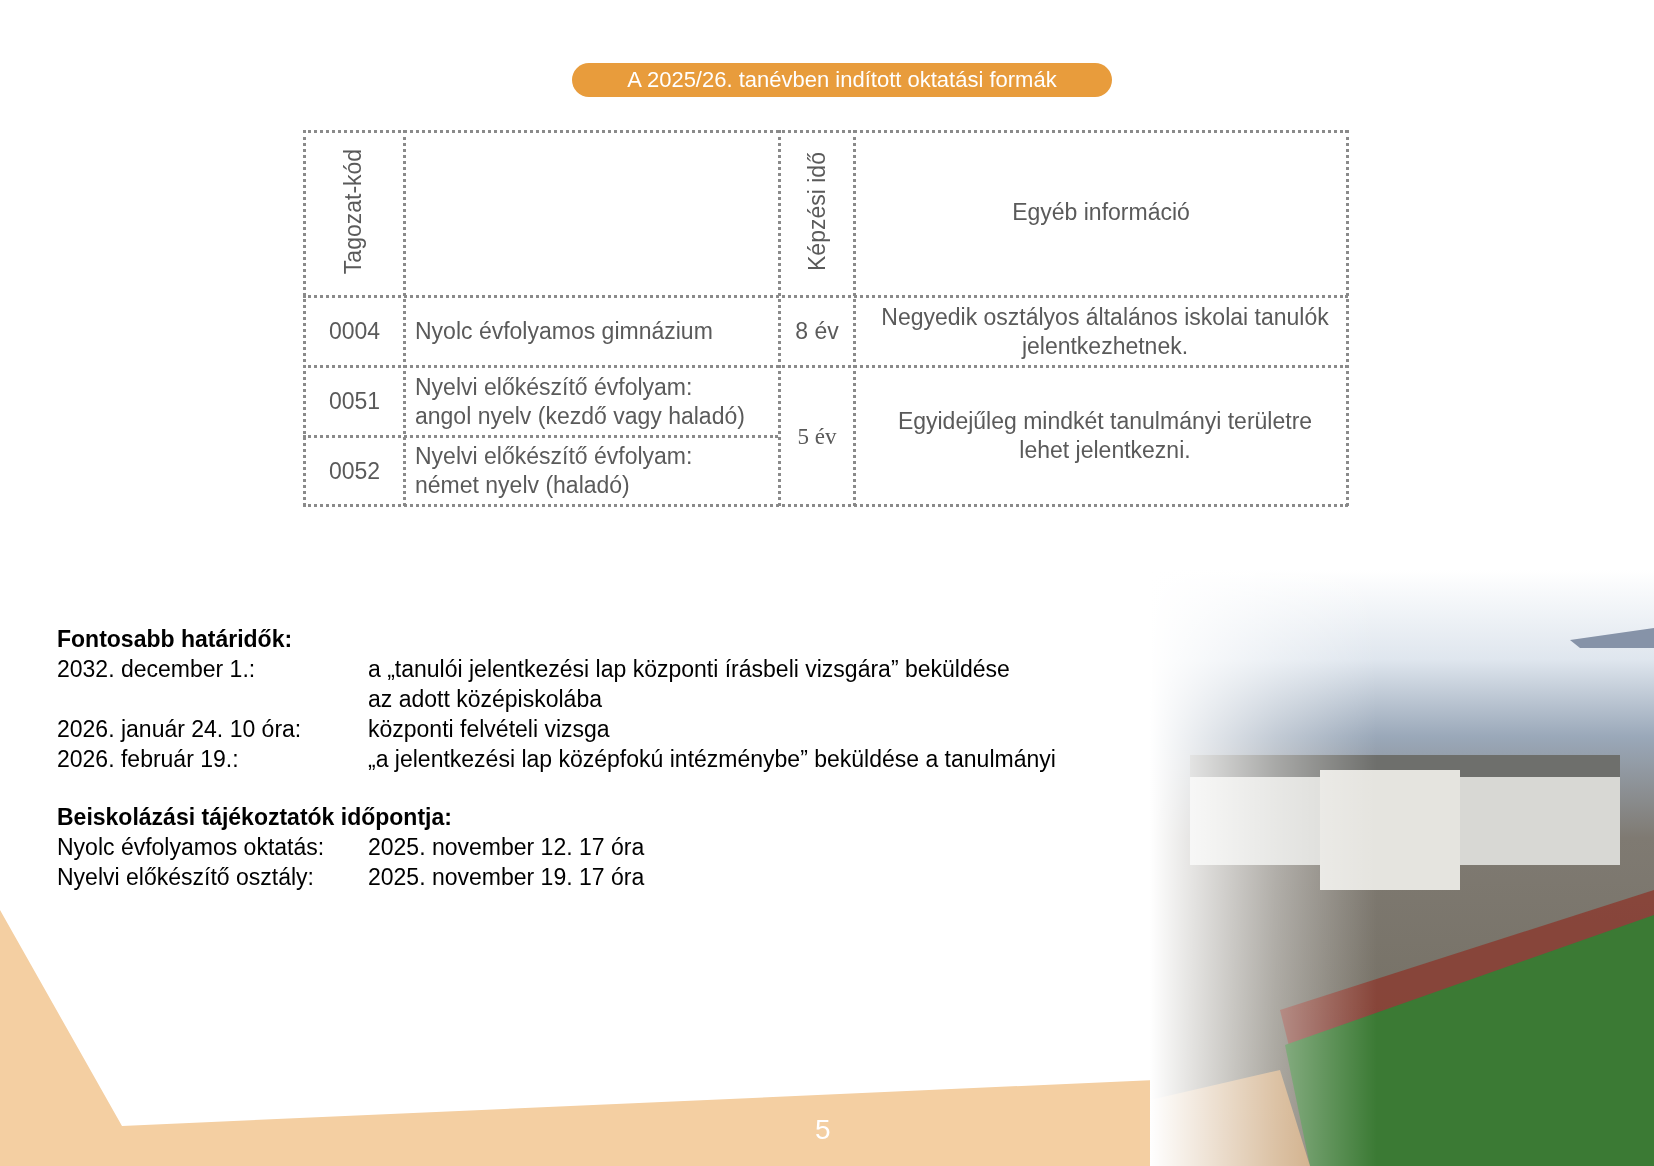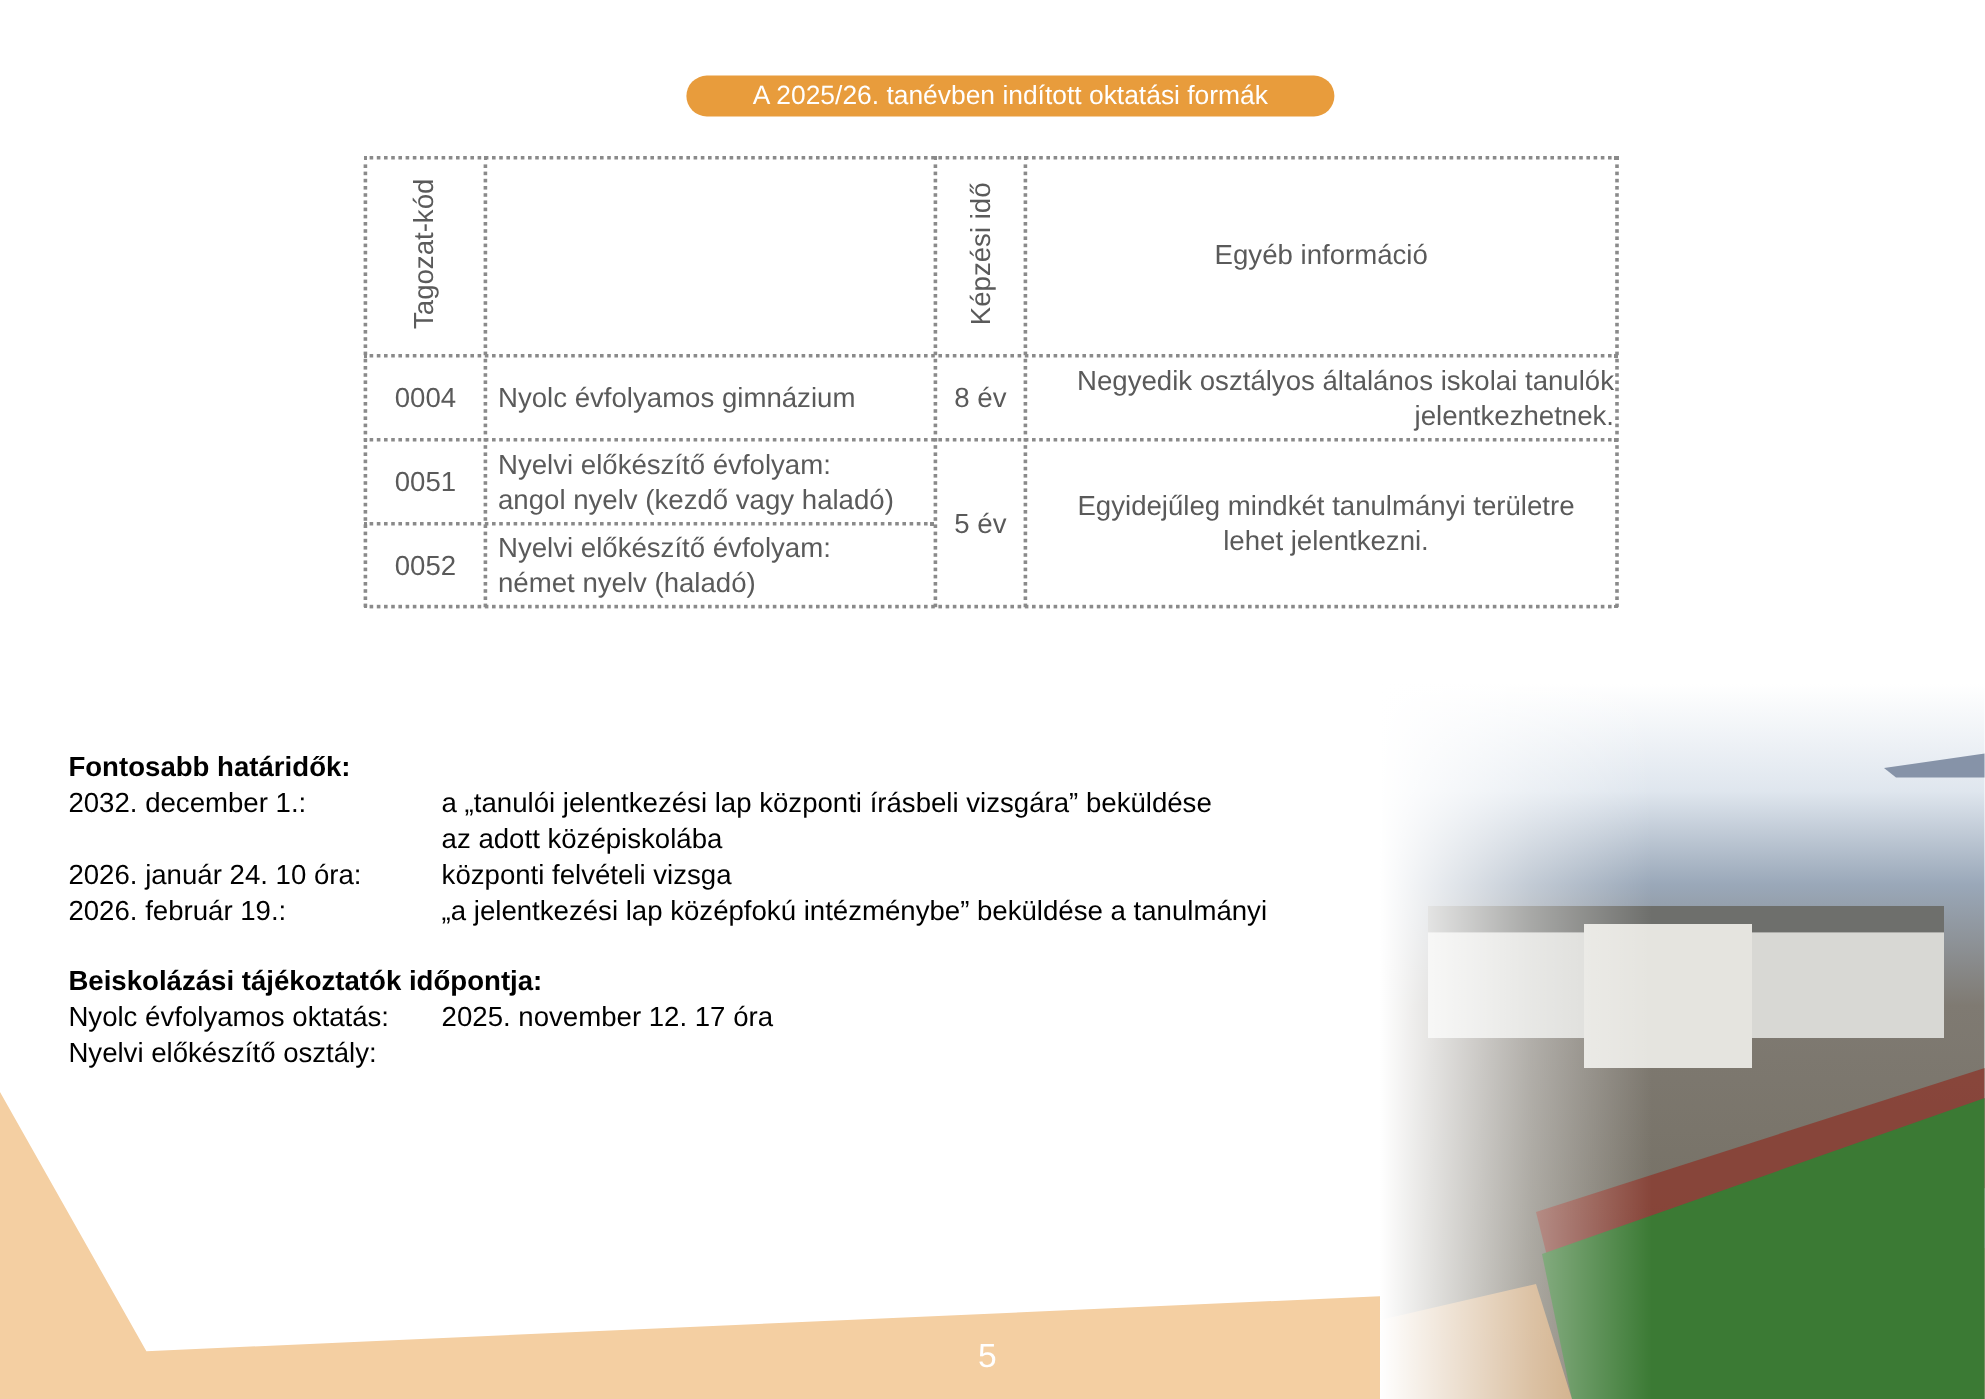--- a/index.html
+++ b/index.html
@@ -70,38 +70,38 @@
   <div class="dv" style="left:550px;top:0;height:376px;"></div>
   <div class="dv" style="left:1043px;top:0;height:376px;"></div>
 
   <div class="vert" style="left:-22px;top:68px;width:145px;text-align:center;">Tagozat-kód</div>
   <div class="vert" style="left:452px;top:68px;width:125px;text-align:center;">Képzési idő</div>
   <div class="cell center" style="left:553px;top:0;width:490px;height:165px;">Egyéb információ</div>
 
   <div class="cell center" style="left:3px;top:168px;width:97px;height:67px;">0004</div>
   <div class="cell" style="left:112px;top:168px;width:360px;height:67px;">Nyolc évfolyamos gimnázium</div>
   <div class="cell center" style="left:478px;top:168px;width:72px;height:67px;">8 év</div>
-  <div class="cell" style="left:562px;top:168px;width:480px;height:67px;flex-direction:column;align-items:flex-end;justify-content:center;">
+  <div class="cell" style="left:562px;top:168px;width:480px;height:67px;flex-direction:column;align-items:center;justify-content:center;">
     <span>Negyedik osztályos általános iskolai tanulók</span>
     <span>jelentkezhetnek.</span>
   </div>
 
   <div class="cell center" style="left:3px;top:238px;width:97px;height:67px;">0051</div>
   <div class="cell" style="left:112px;top:238px;width:360px;height:67px;flex-direction:column;align-items:flex-start;justify-content:center;">
     <span>Nyelvi előkészítő évfolyam:</span>
     <span>angol nyelv (kezdő vagy haladó)</span>
   </div>
 
   <div class="cell center" style="left:3px;top:308px;width:97px;height:66px;">0052</div>
   <div class="cell" style="left:112px;top:308px;width:360px;height:66px;flex-direction:column;align-items:flex-start;justify-content:center;">
     <span>Nyelvi előkészítő évfolyam:</span>
     <span>német nyelv (haladó)</span>
   </div>
 
-  <div class="cell center" style="left:478px;top:238px;width:72px;height:136px;">5 év</div>
+  <div class="cell center" style="left:478px;top:238px;width:72px;height:136px;font-family:Liberation Serif, serif;">5 év</div>
   <div class="cell" style="left:562px;top:238px;width:480px;height:136px;flex-direction:column;align-items:center;justify-content:center;">
     <span>Egyidejűleg mindkét tanulmányi területre</span>
     <span>lehet jelentkezni.</span>
   </div>
 </div>
 
 <div class="sec" style="top:624px;">
   <h3>Fontosabb határidők:</h3>
   <div class="row">
     <span class="k">2032. december 1.:</span>
@@ -122,16 +122,17 @@
 </div>
 
 <div class="sec" style="top:802px;">
   <h3>Beiskolázási tájékoztatók időpontja:</h3>
   <div class="row">
     <span class="k">Nyolc évfolyamos oktatás:</span>
     <span class="v">2025. november 12. 17 óra</span>
   </div>
   <div class="row">
     <span class="k">Nyelvi előkészítő osztály:</span>
+    <span class="v">2025. november 19. 17 óra</span>
   </div>
 </div>
 
 <div class="page-num">5</div>
 
 </body></html>

